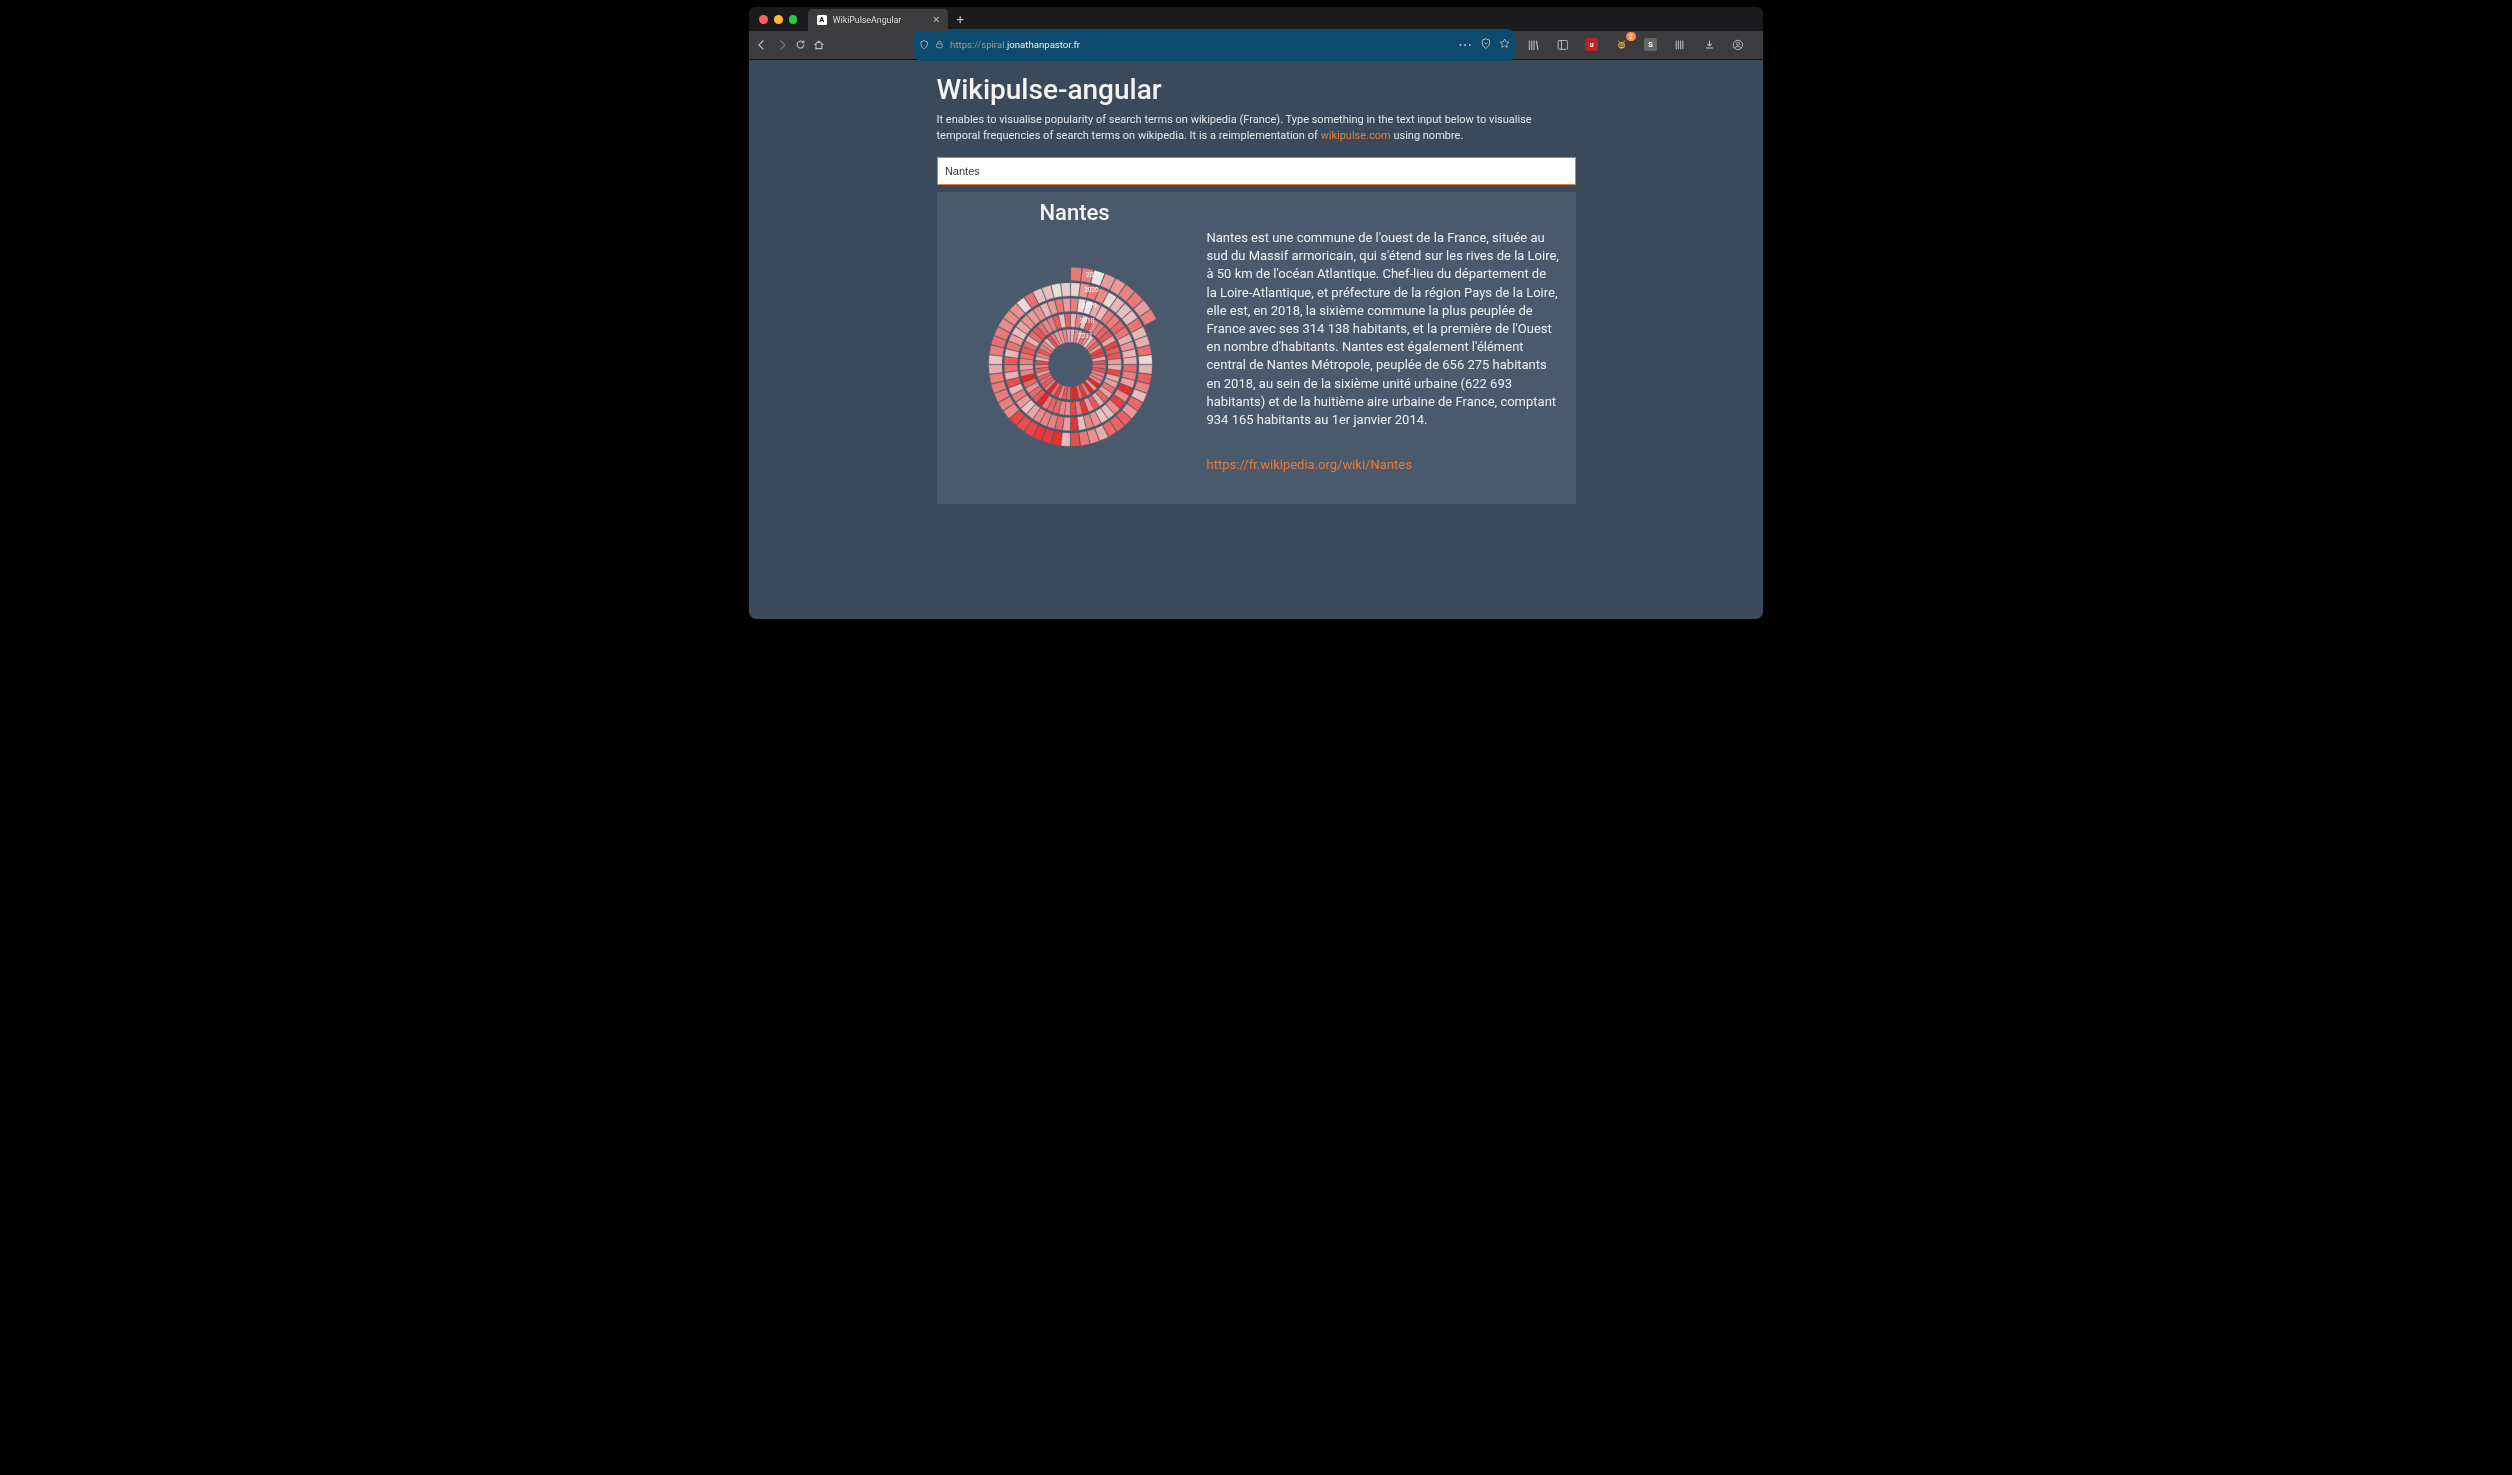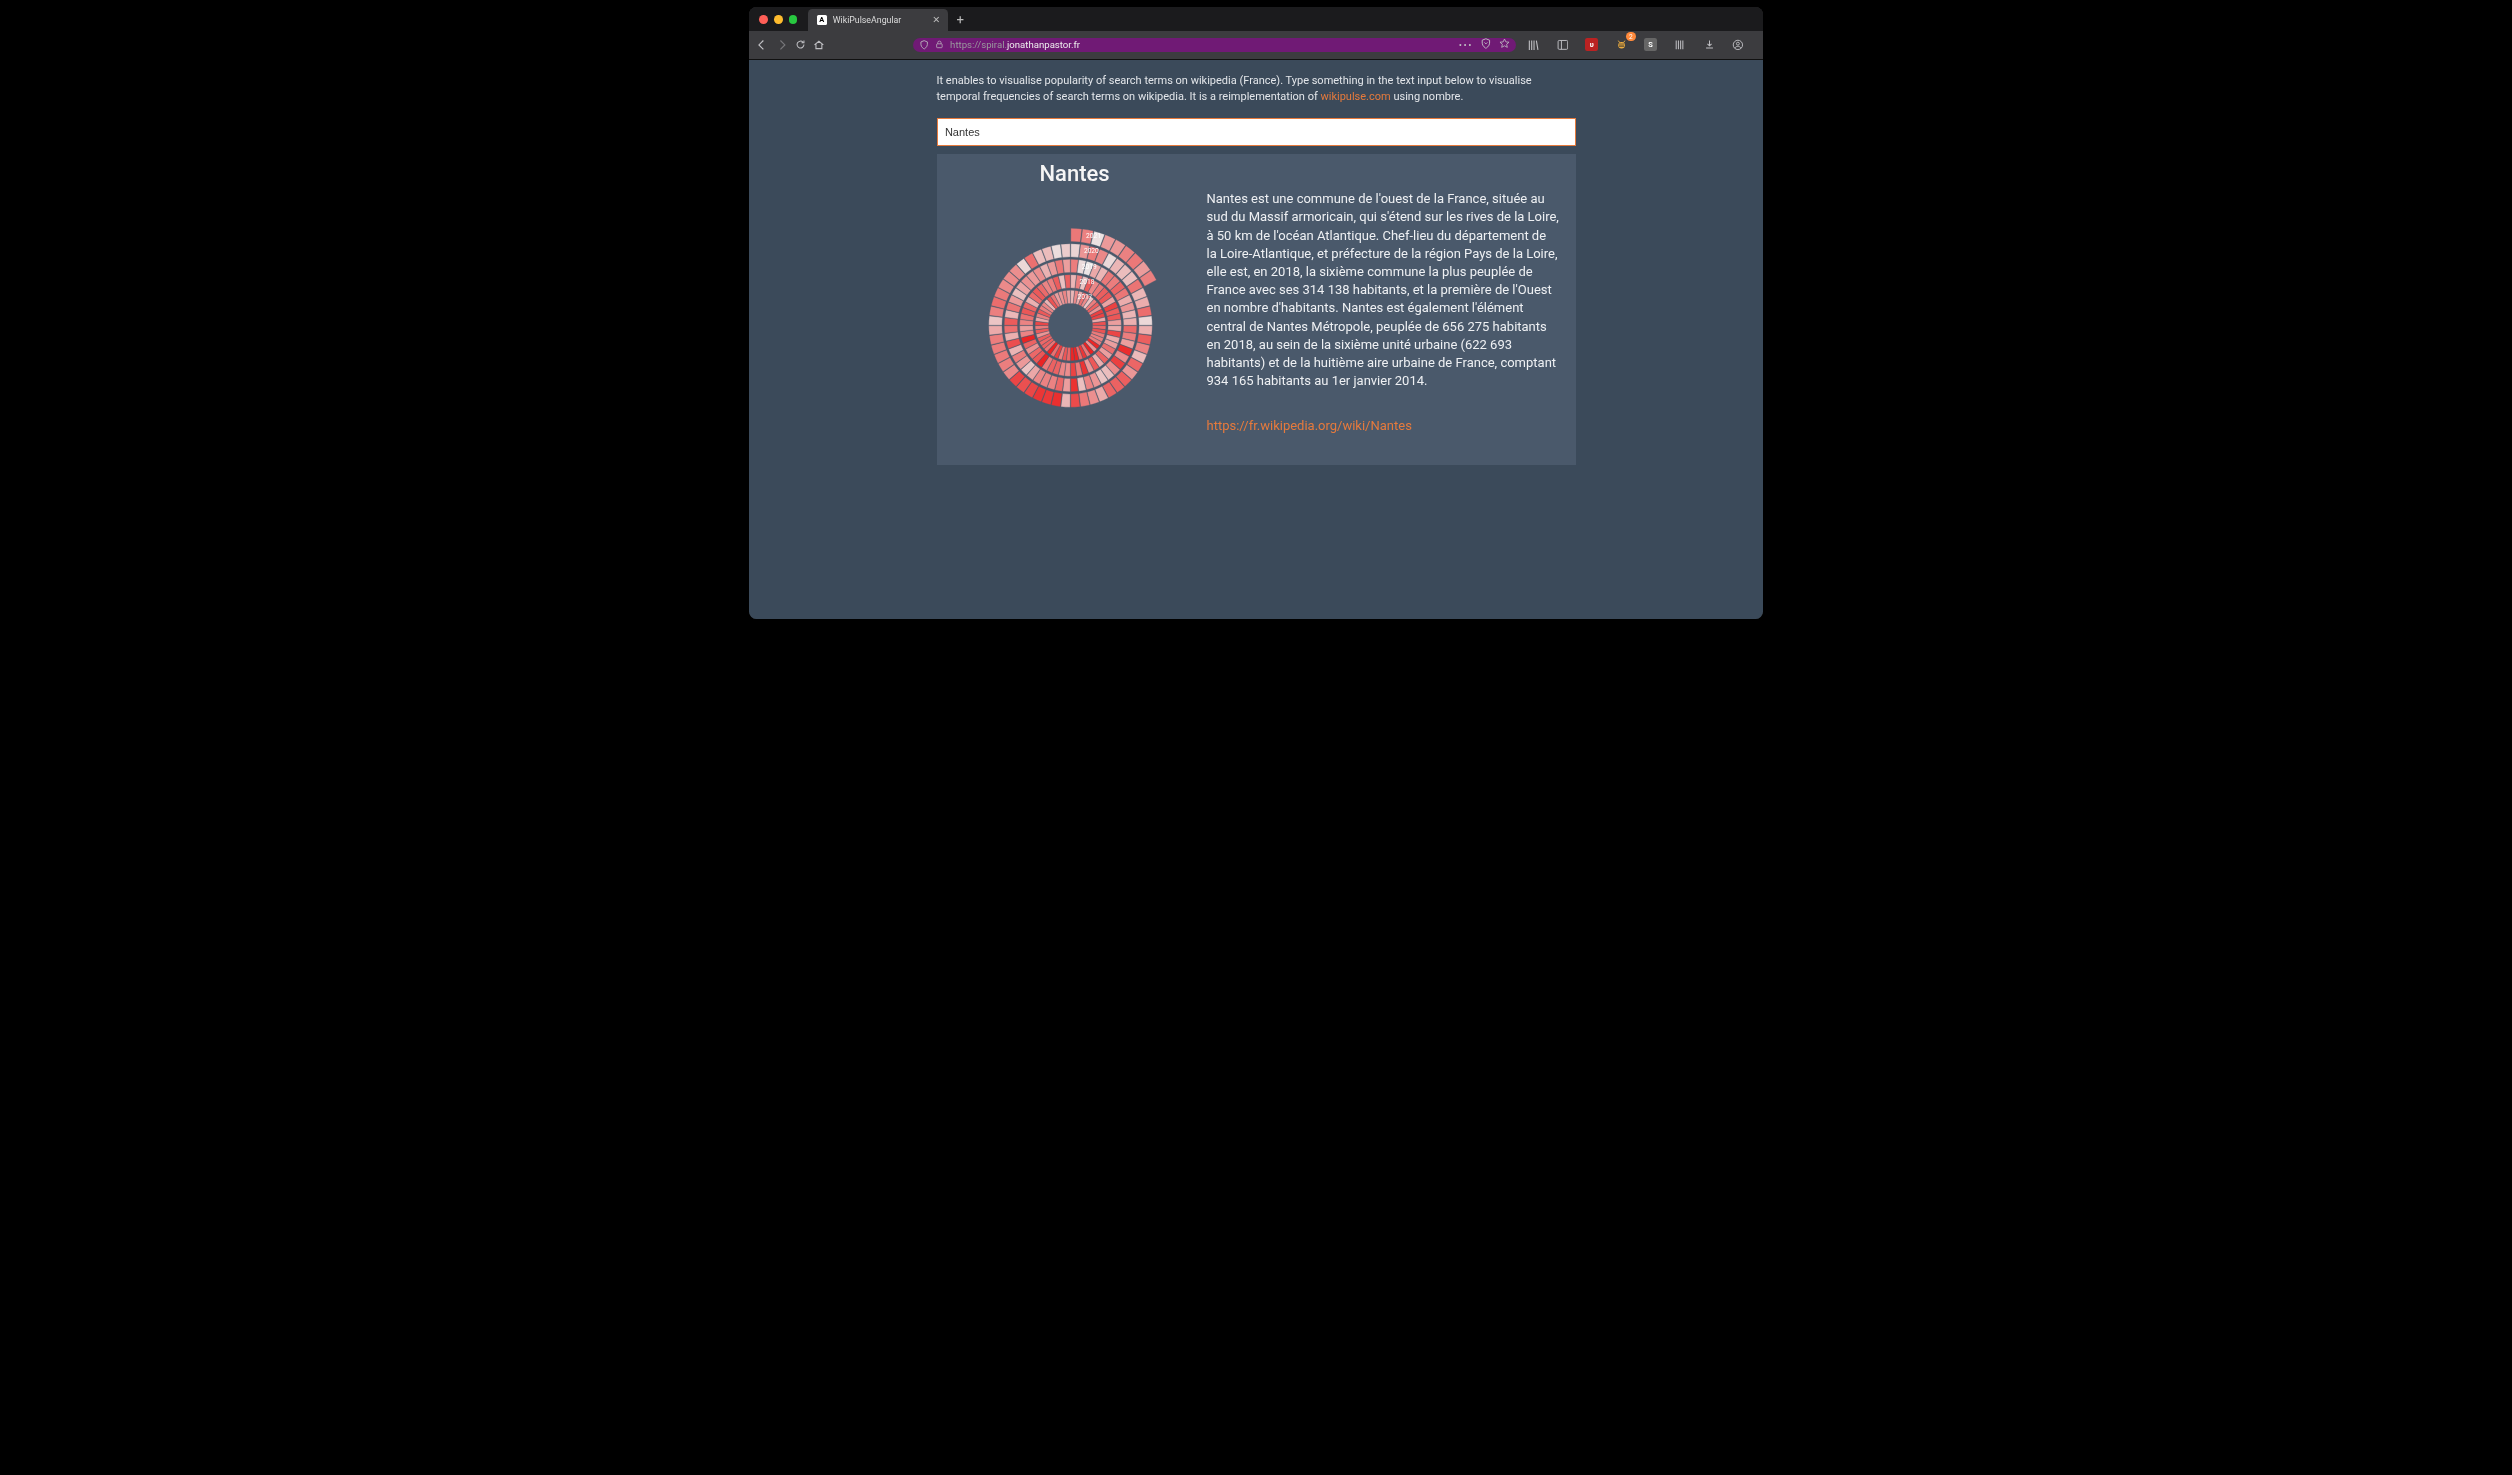--- a/index.html
+++ b/index.html
@@ -84,22 +84,22 @@
   .toolbar .nav-btn, .toolbar .icon-btn {
     color: #bfbfc3;
     display: flex; align-items: center; justify-content: center;
     width: 19px; height: 19px;
     cursor: pointer;
   }
   .toolbar .nav-btn.dim { opacity: .45; }
   .urlbar {
     flex: 0 0 603px;
     margin-left: 81px;
-    height: 14px;
-    background: #701a75;
+    height: 32px;
+    background: #0c4a6e;
     border-radius: 9px;
     display: flex;
     align-items: center;
     padding: 0 5.9px;
     gap: 5.9px;
     color: #bfbfc3;
     font-size: 9.6px;
   }
   .urlbar .lock, .urlbar .shield { color: #bfbfc3; display:flex; }
   .urlbar .addr { flex: 1; white-space: nowrap; overflow: hidden; }
@@ -327,20 +327,21 @@
       <div class="icon-btn">
         <svg width="11.8" height="11.8" viewBox="0 0 16 16">
             <path d="M2 4h12M2 8h12M2 12h12" stroke="currentColor" stroke-width="1.6"></path>
           </svg>
       </div>
     </div>
   </div>
 
   <div class="viewport">
     <div class="page">
+      <h1>Wikipulse-angular</h1>
       <p class="intro">
         <span>It enables to visualise popularity of search terms on wikipedia (France). Type something in the text input below to visualise temporal frequencies of search terms on wikipedia. It is a reimplementation of </span><a href="#">wikipulse.com</a><span> using nombre.</span>
       </p>
 
       <input class="search-input" type="text" value="Nantes" style="">
 
       <div class="result-card">
         <h2>Nantes</h2>
         <div class="result-body">
           <div class="spiral-col">

